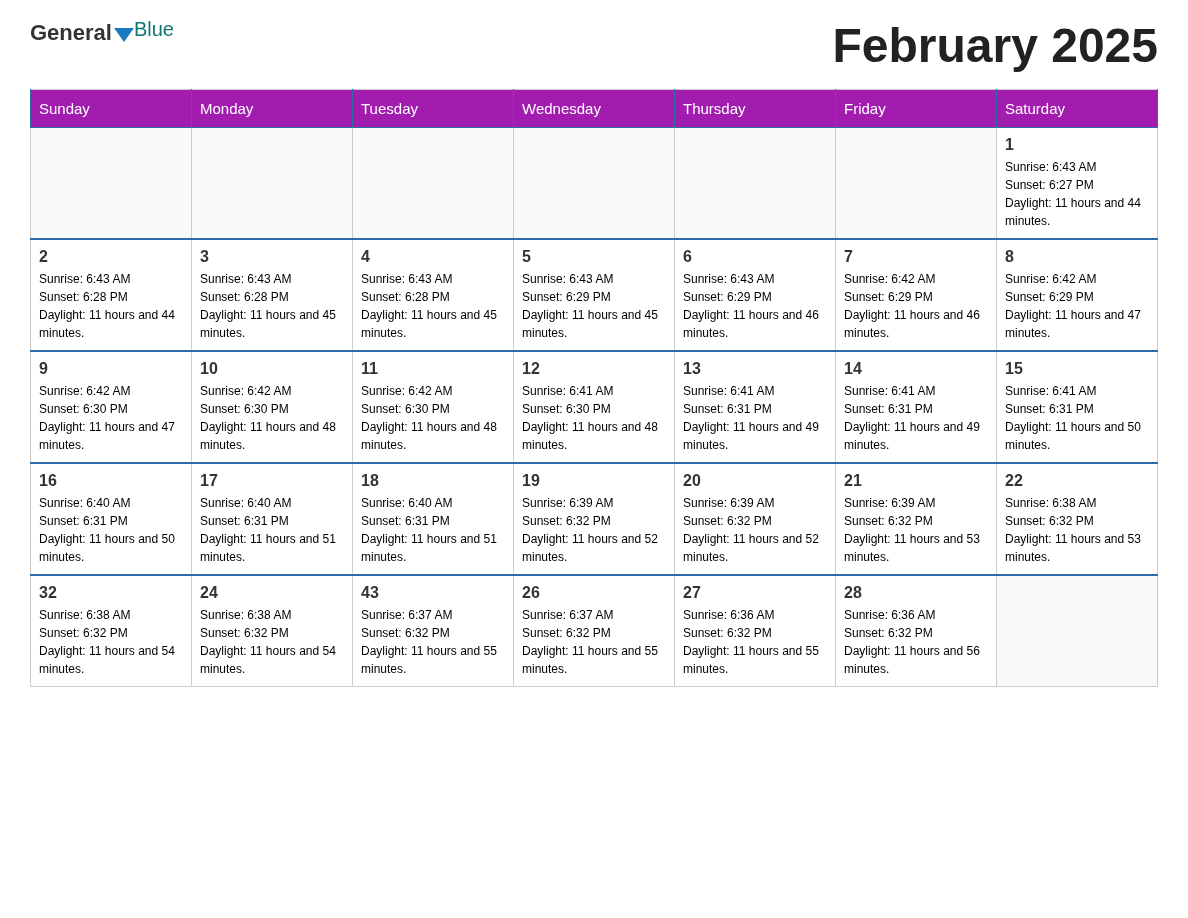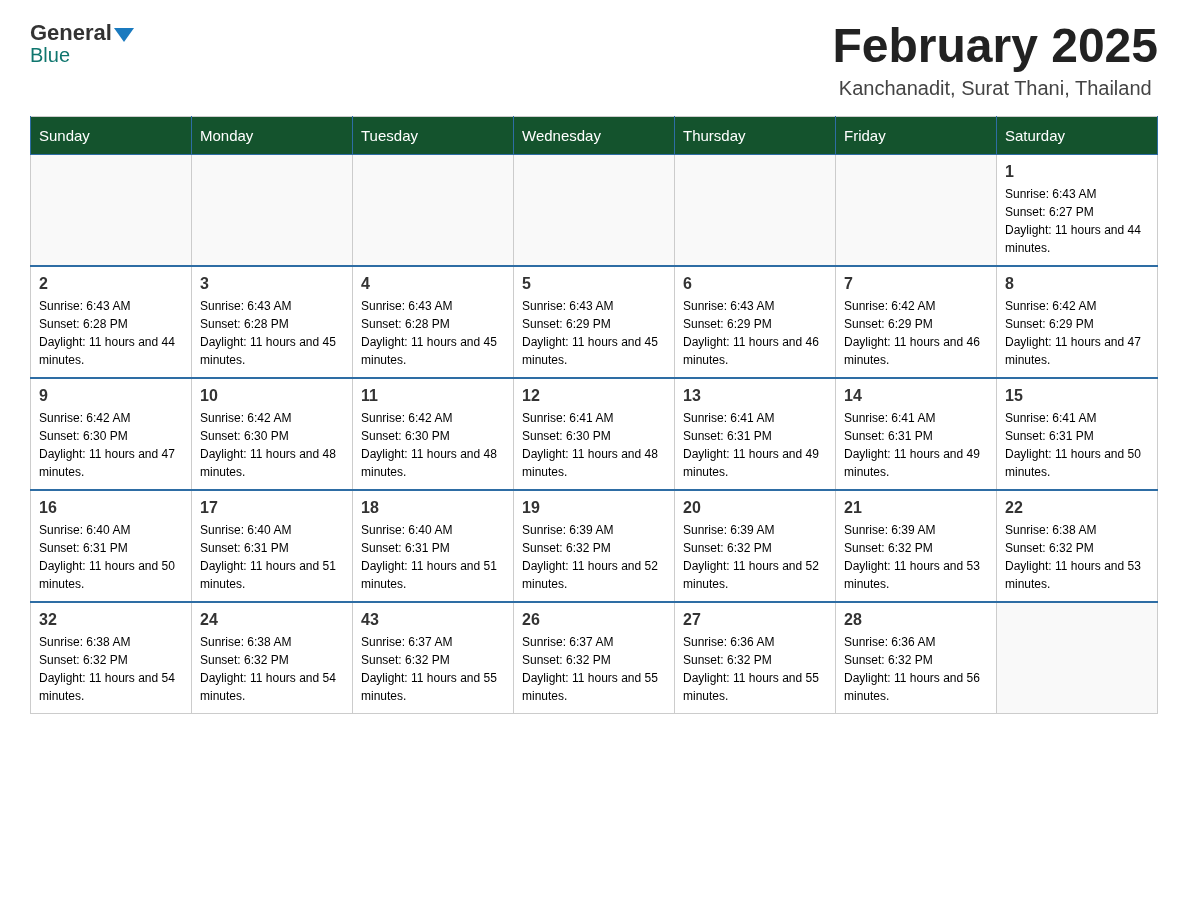--- a/index.html
+++ b/index.html
@@ -10,21 +10,20 @@
       color: #333;
     }
     .header {
       display: flex;
       justify-content: space-between;
       align-items: flex-start;
       margin-bottom: 16px;
     }
     .logo {
       display: flex;
-      flex-direction: column;
       align-items: flex-start;
     }
     .logo-text {
       display: flex;
       align-items: center;
       font-size: 22px;
       font-weight: bold;
       color: #333;
     }
     .logo-triangle {
@@ -56,21 +55,21 @@
       font-size: 20px;
       color: #444;
       margin-top: 4px;
     }
     .calendar {
       width: 100%;
       border-collapse: collapse;
       border: 1px solid #ccc;
     }
     .calendar th {
-      background-color: #14532d;
+      background-color: #a21caf;
       color: #fff;
       padding: 10px 8px;
       text-align: left;
       font-size: 15px;
       font-weight: normal;
       border: 1px solid #2e6da4;
     }
     .calendar td {
       vertical-align: top;
       padding: 8px;
@@ -105,21 +104,20 @@
 
 <div class="header">
   <div class="logo">
     <div class="logo-text">
       General<span class="logo-triangle"></span>
     </div>
     <div class="logo-blue-line">Blue</div>
   </div>
   <div class="title-section">
     <div class="month-title">February 2025</div>
-    <div class="location-title">Kanchanadit, Surat Thani, Thailand</div>
   </div>
 </div>
 
 <table class="calendar">
   <thead>
     <tr>
     <th>Sunday</th>
         <th>Monday</th>
         <th>Tuesday</th>
         <th>Wednesday</th>

